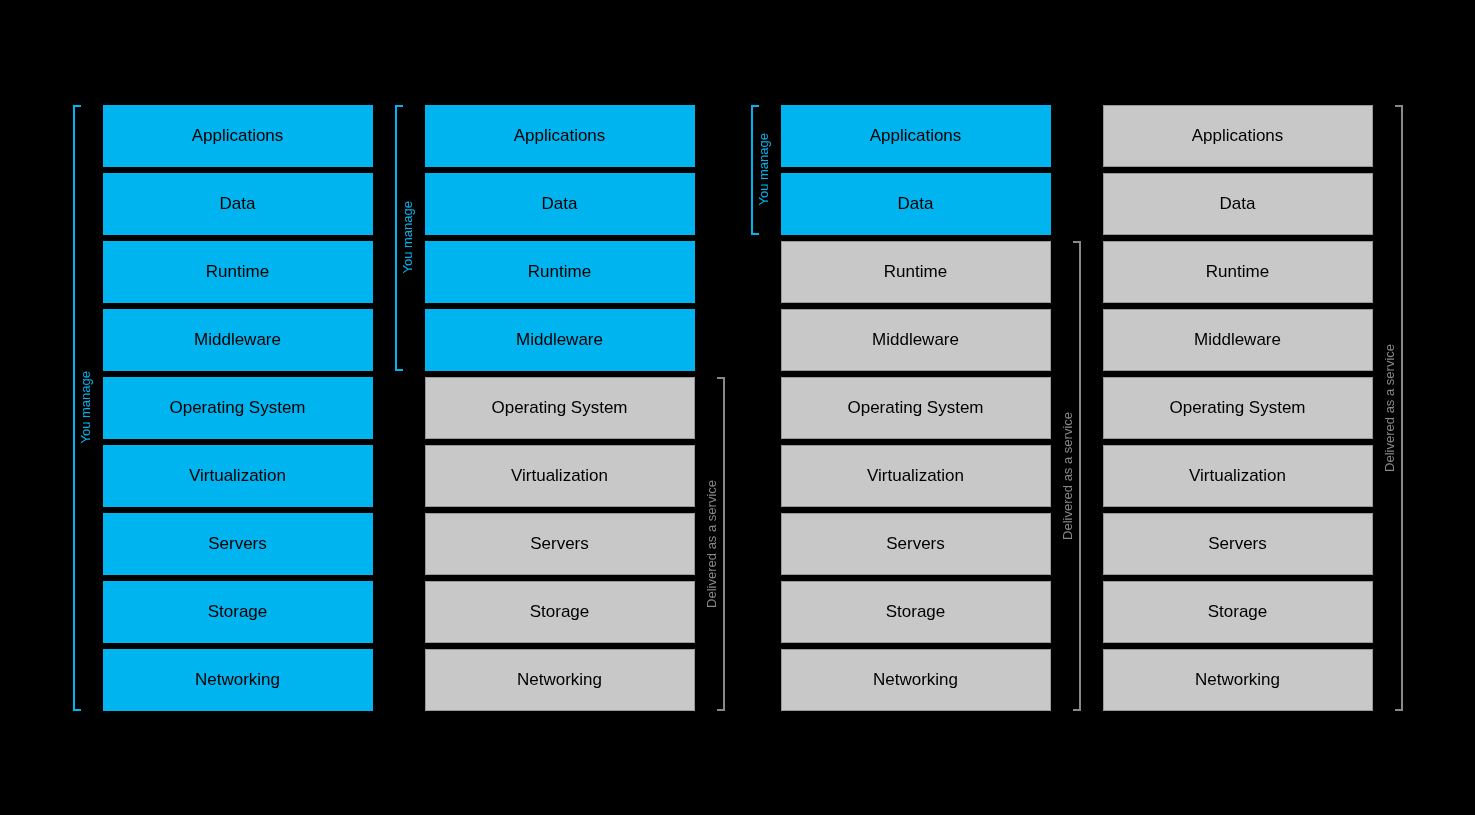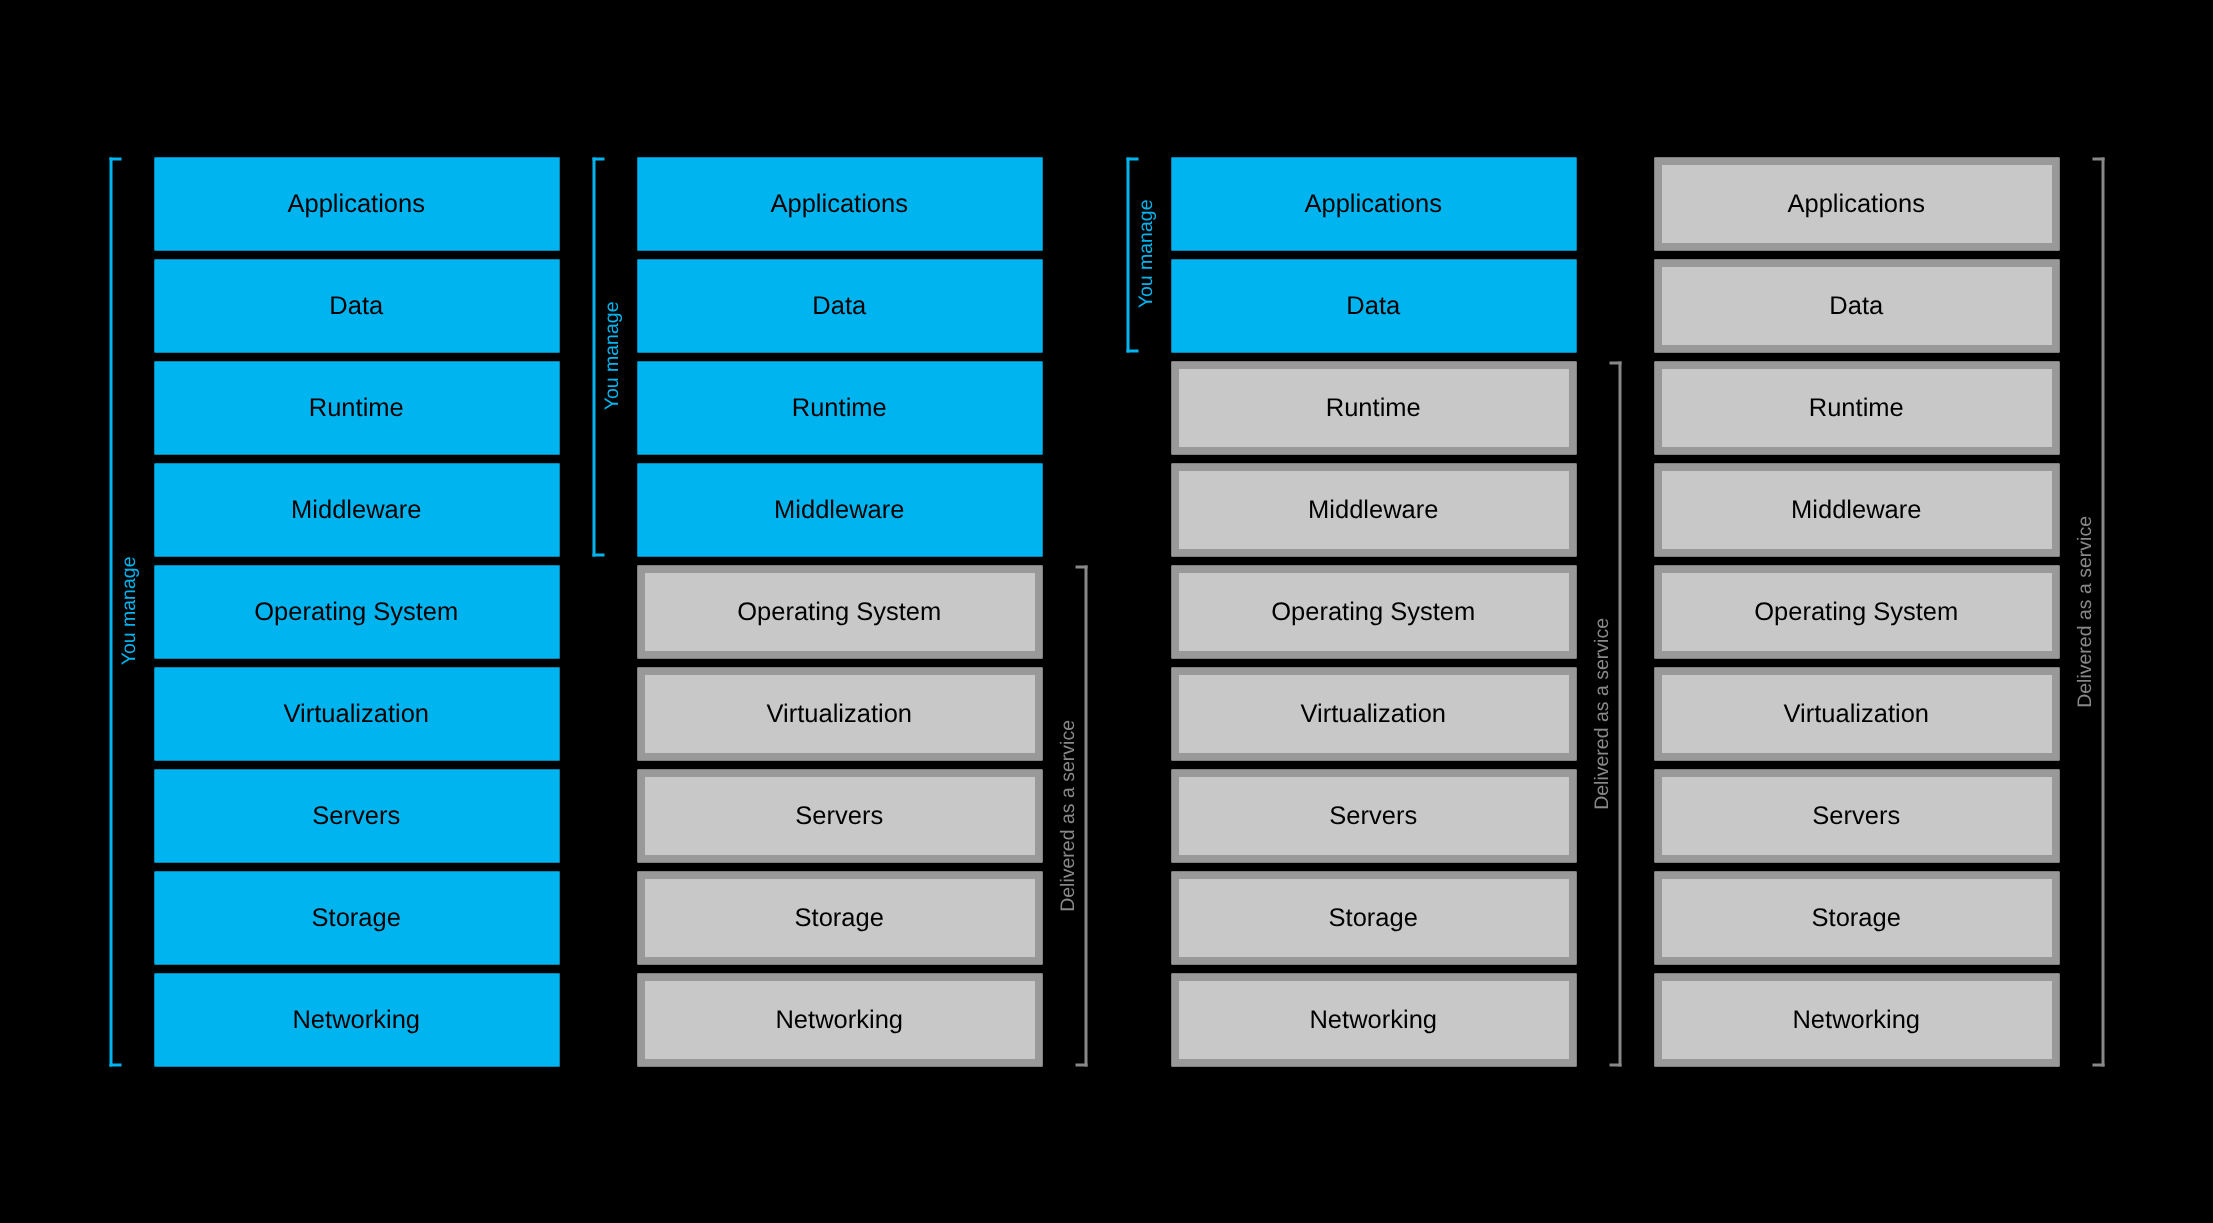--- a/index.html
+++ b/index.html
@@ -28,21 +28,21 @@
       width: 270px;
     }
     .cell {
       display: flex;
       align-items: center;
       justify-content: center;
       height: 62px;
       font-size: 17px;
       font-weight: 400;
       color: #000;
-      border: 5px solid #a21caf;
+      border: 1px solid #a21caf;
     }
     .cell.blue {
       background: #00b4ef;
       border-color: #00b4ef;
       color: #000;
     }
     .cell.gray {
       background: #c8c8c8;
       border-color: #999;
       color: #000;

